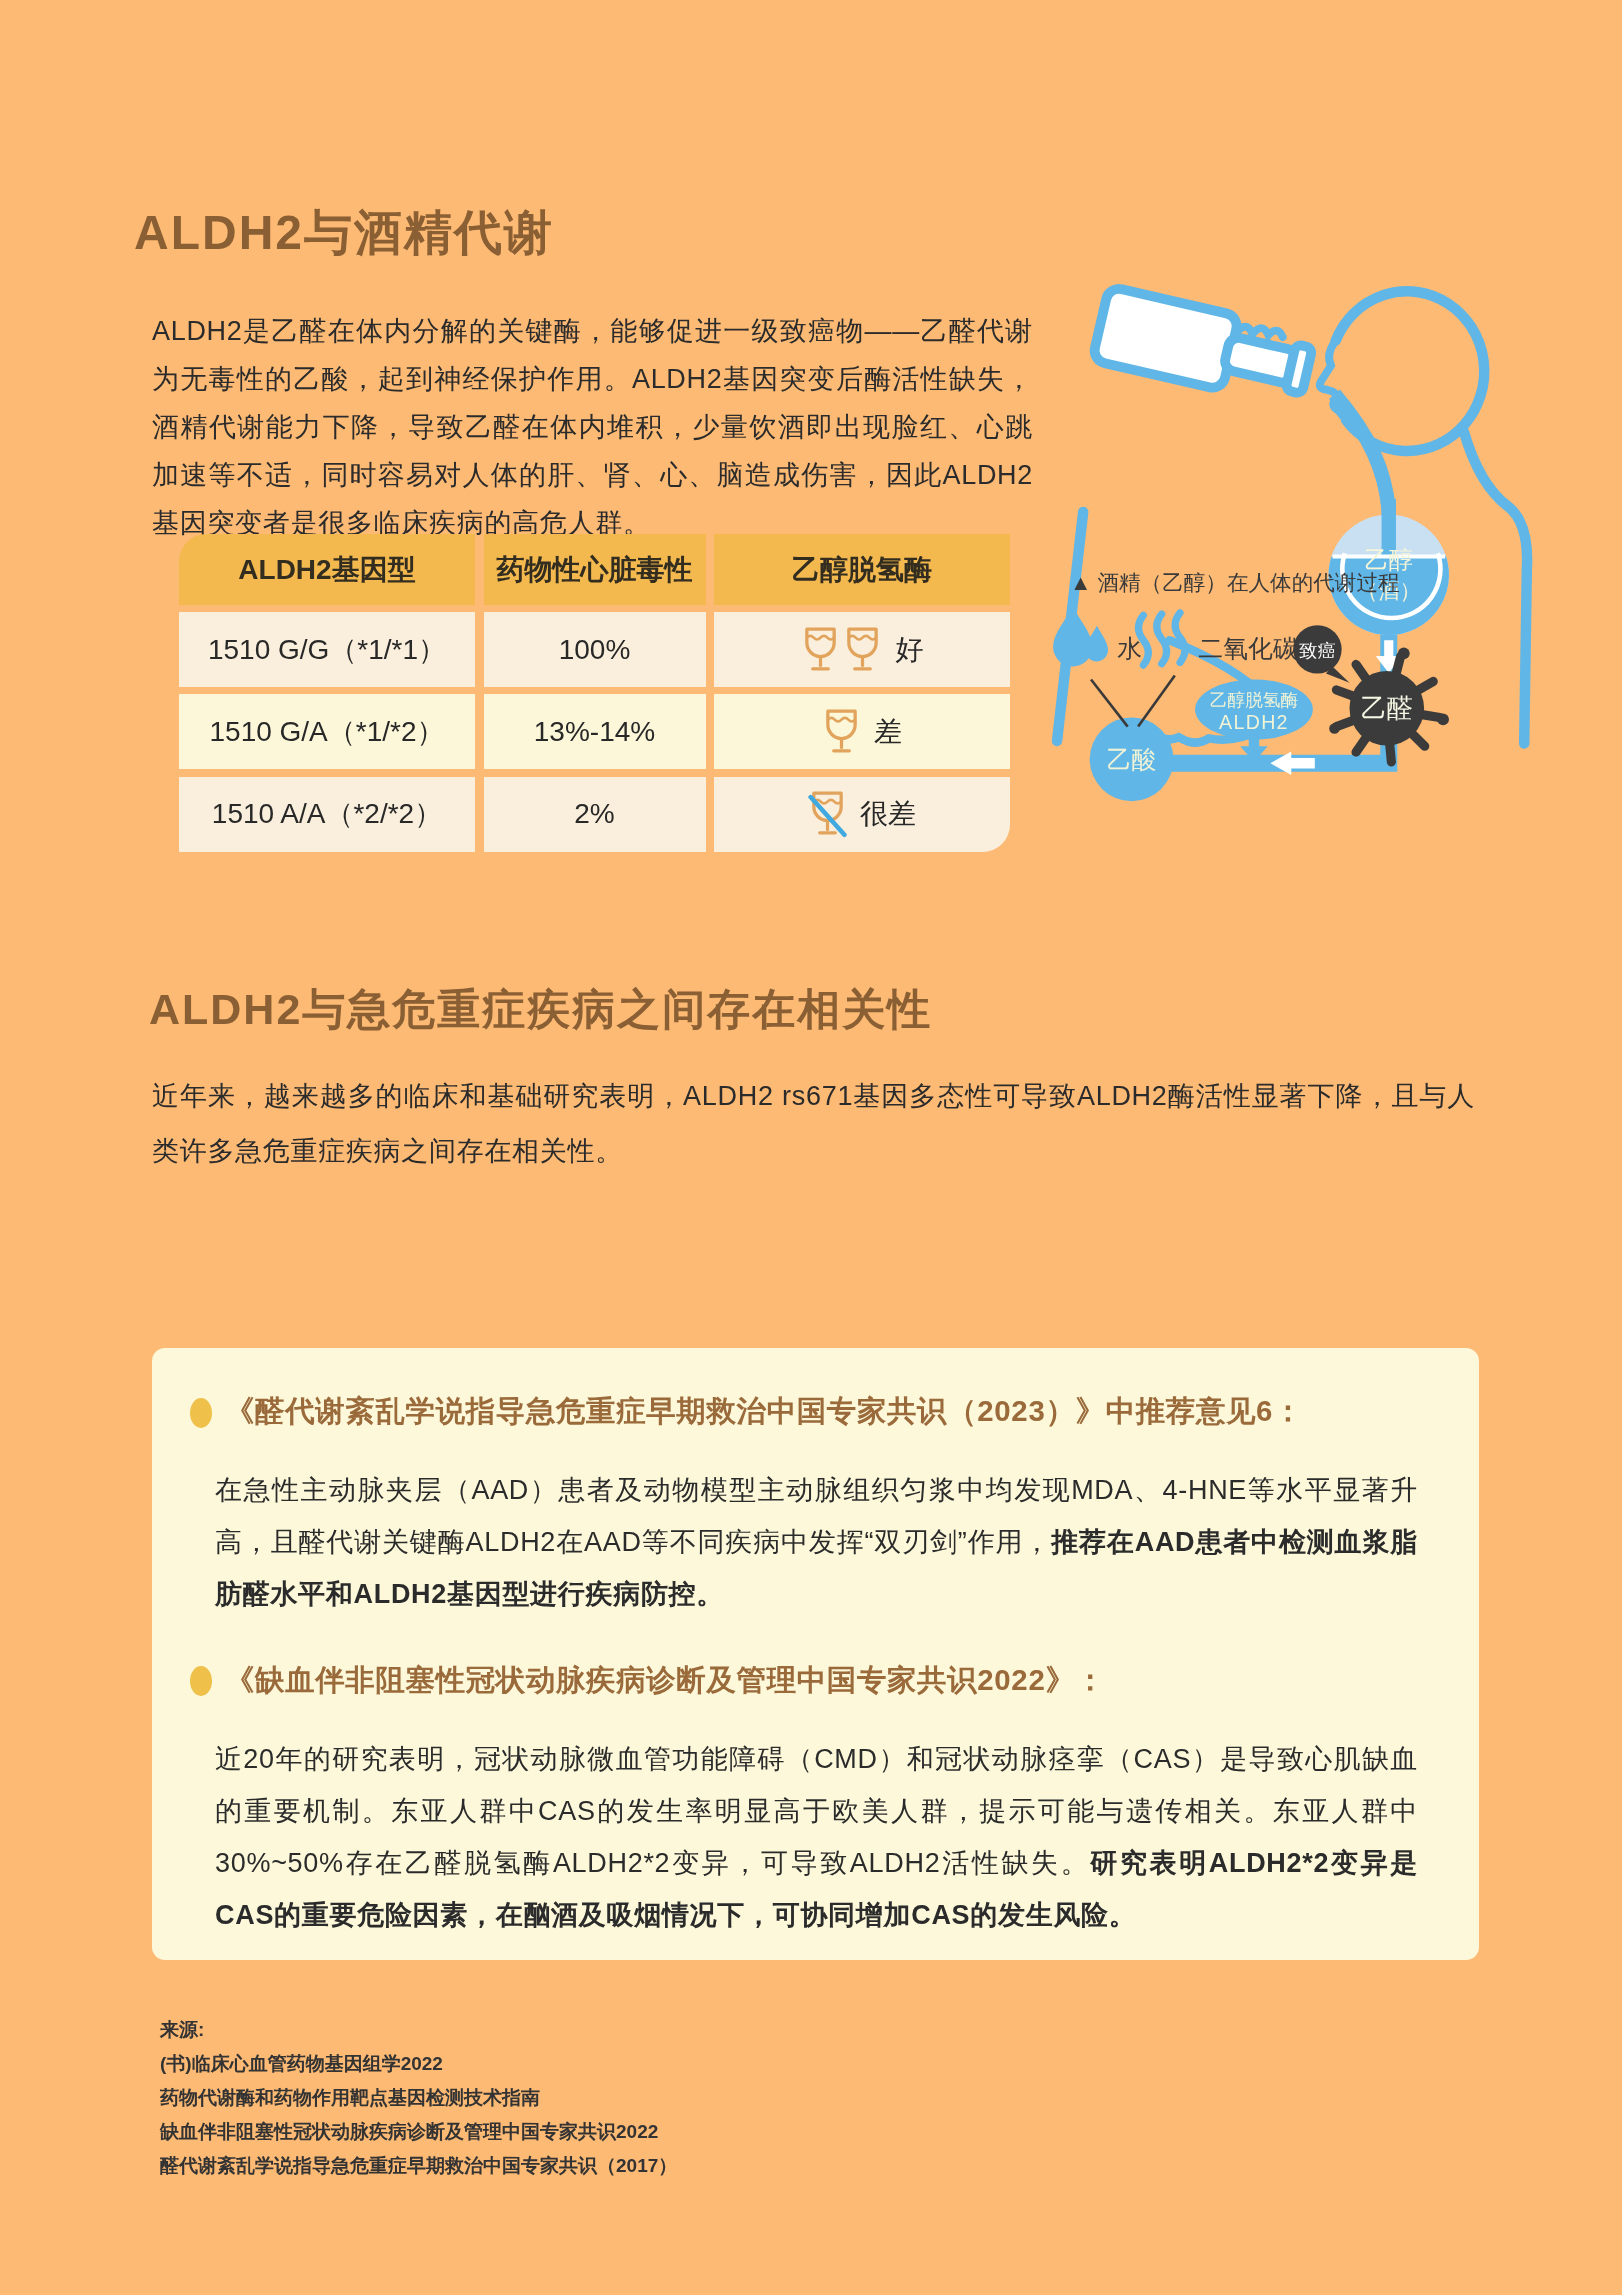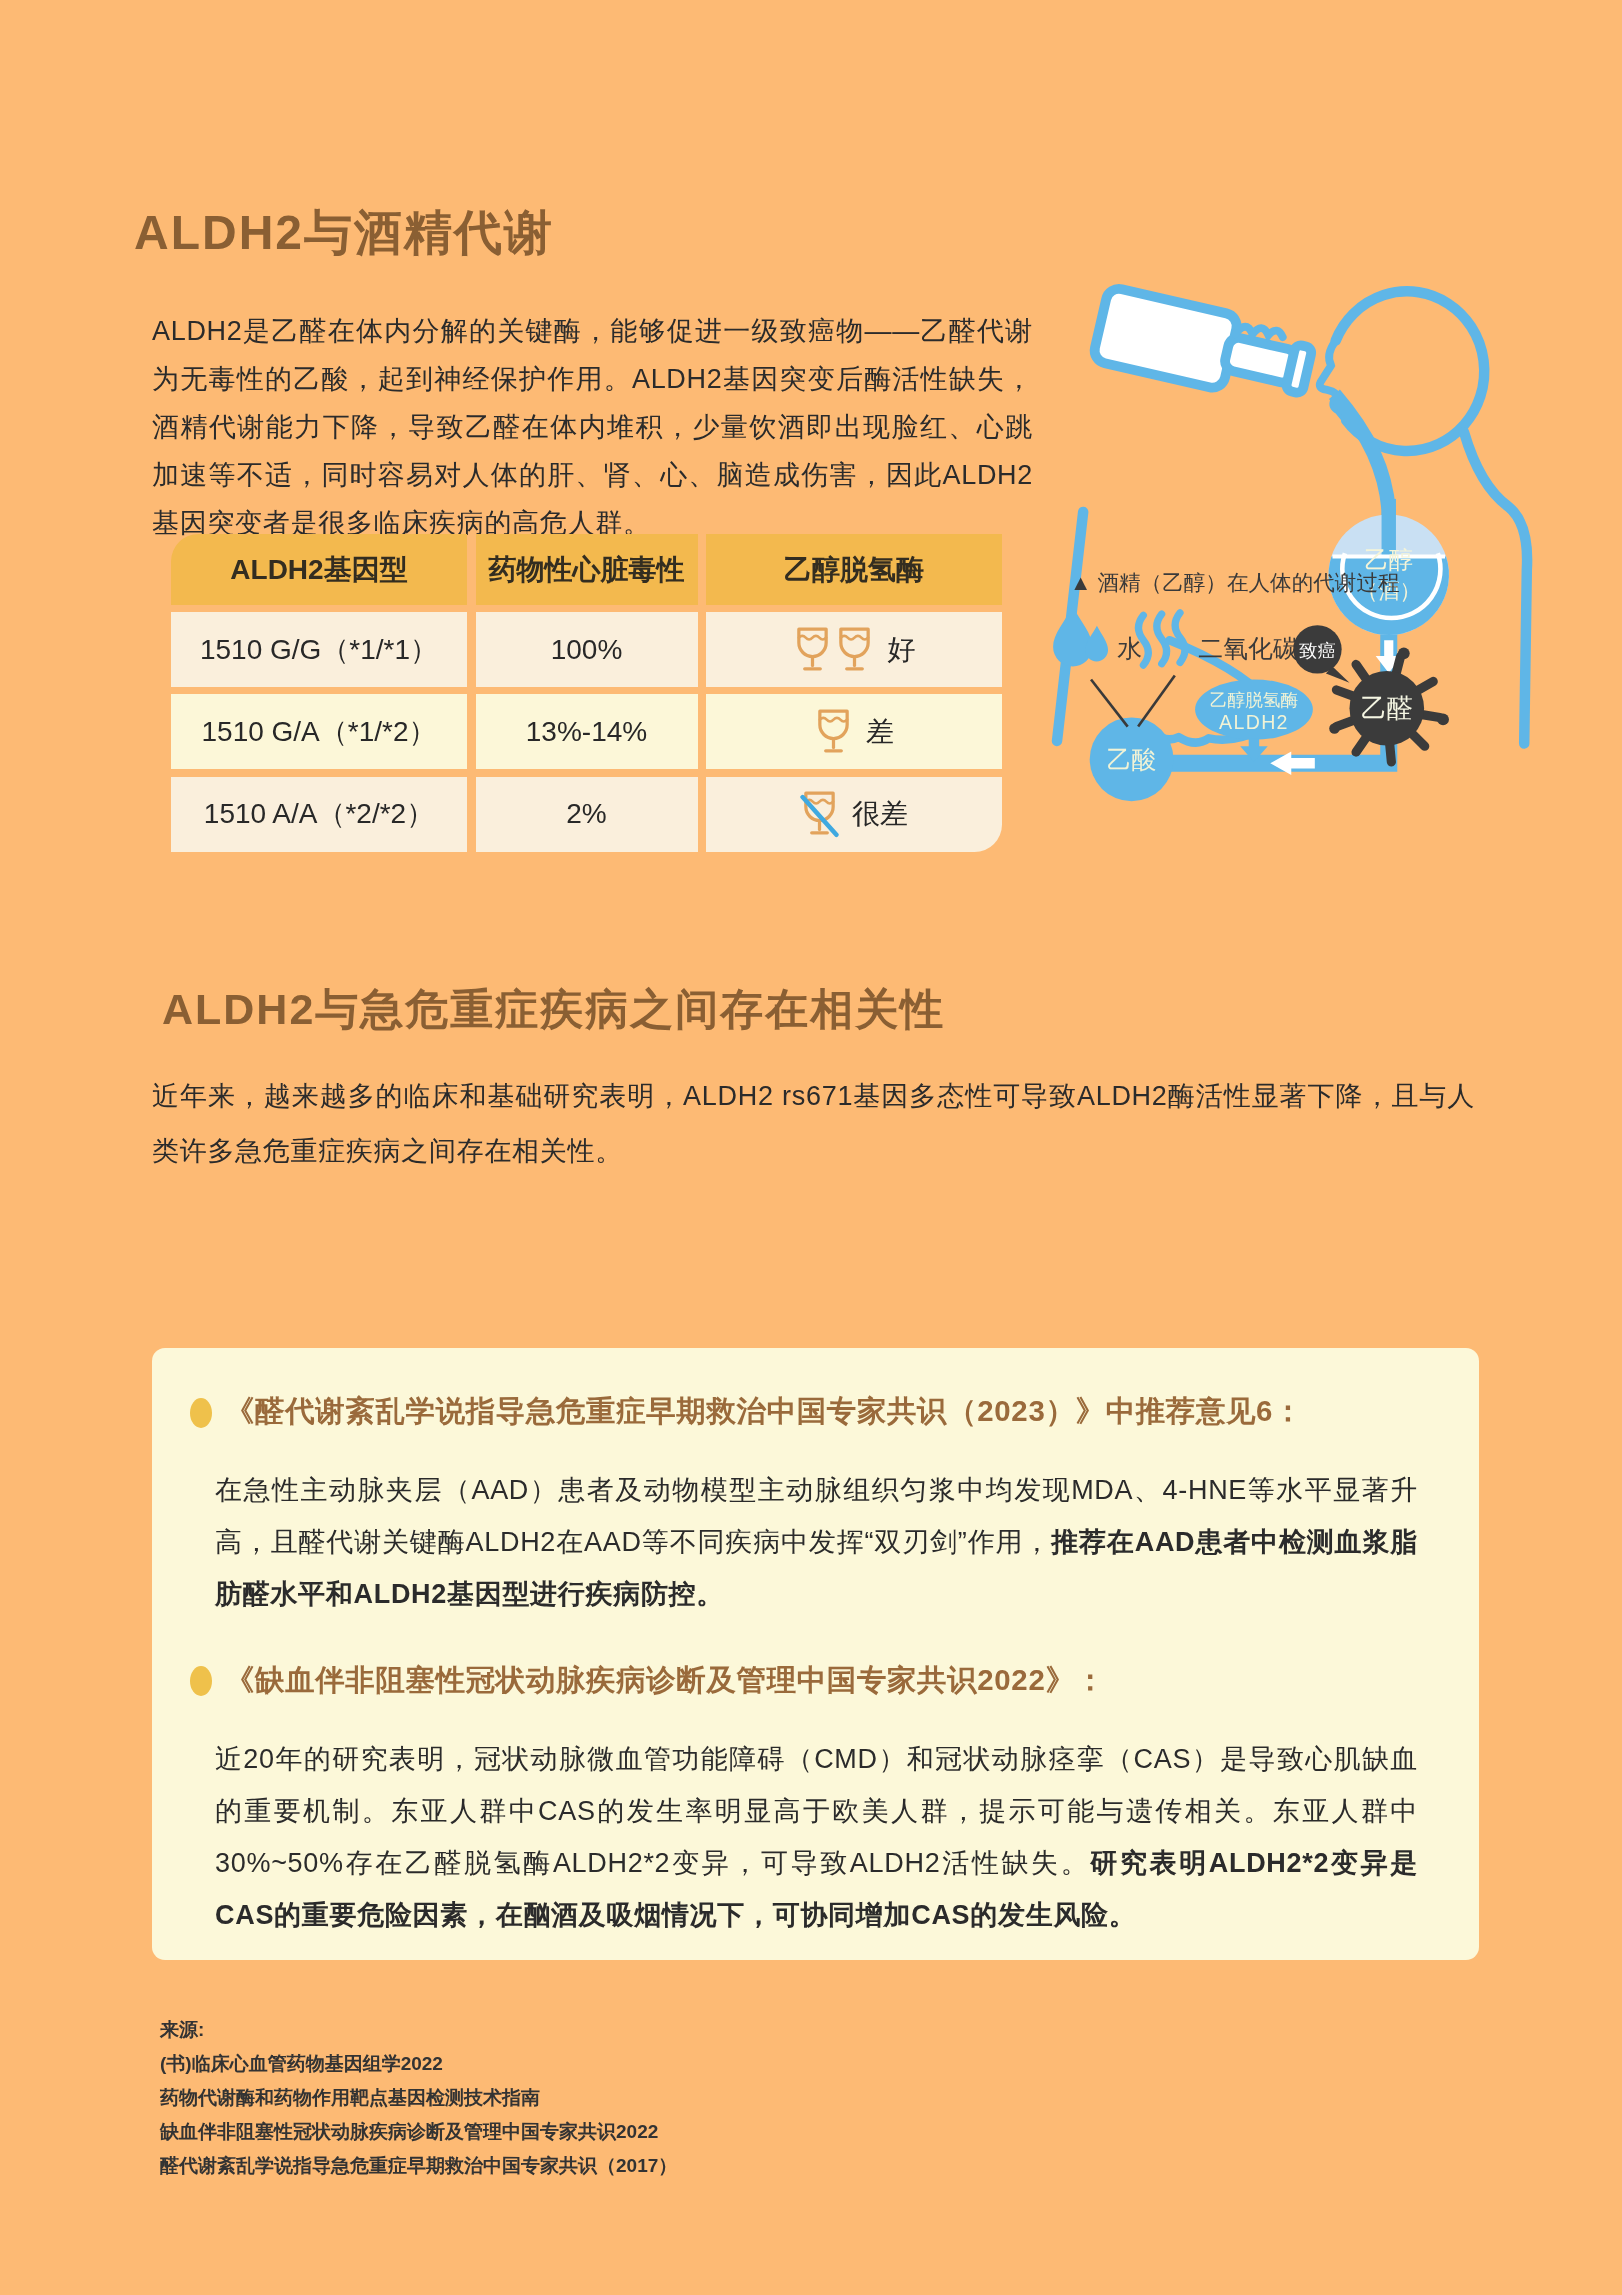--- a/index.html
+++ b/index.html
@@ -2,29 +2,29 @@
 <html style="font-size:10.5px"><head>
 <meta charset="utf-8">
 <style>
   html,body{margin:0;padding:0;background:#ffffff;}
   .page{position:relative;width:1623px;height:2295px;background:#fdba74;overflow:hidden;
         font-family:"Liberation Sans","DejaVu Sans",sans-serif;color:#282828;}
   .abs{position:absolute;}
   
   .sec-title{position:absolute;font-weight:900;color:#8A5F33;letter-spacing:2px;white-space:nowrap;}
   #title1{left:134px;top:169px;font-size:48px;}
-  #title2{left:162px;top:945px;font-size:43px;}
+  #title2{left:149px;top:945px;font-size:43px;}
   
   .body-par{position:absolute;font-size:27px;line-height:48px;text-align:justify;letter-spacing:0.7px;color:#2b2b2b;}
   #para1{left:152px;top:280px;width:881px;}
   #para3{left:152px;top:1042px;width:1323px;line-height:55px;}
   #para4{left:152px;top:1173px;width:1323px;line-height:54px;}
   .b{font-weight:bold;}
   
-  .gene-table{position:absolute;left:171px;top:534px;display:grid;
+  .gene-table{position:absolute;left:179px;top:534px;display:grid;
       grid-template-columns:296px 222px 296px;grid-template-rows:71px 75px 75px 75px;
       column-gap:8.5px;row-gap:7.2px;}
   .gt-cell{display:flex;align-items:center;justify-content:center;font-size:28px;}
   .gt-th{background:#F3B94E;font-weight:bold;color:#332d20;}
   .gt-th:first-child{border-top-left-radius:27.5px;}
   .rowA{background:#FAEFDC;}
   .rowB{background:#FCF7D8;}
   .gt-corner{border-bottom-right-radius:27.5px;}
   .ability{gap:13px;}
   .glass-wrap{position:relative;width:39px;height:50px;flex:0 0 auto;}

